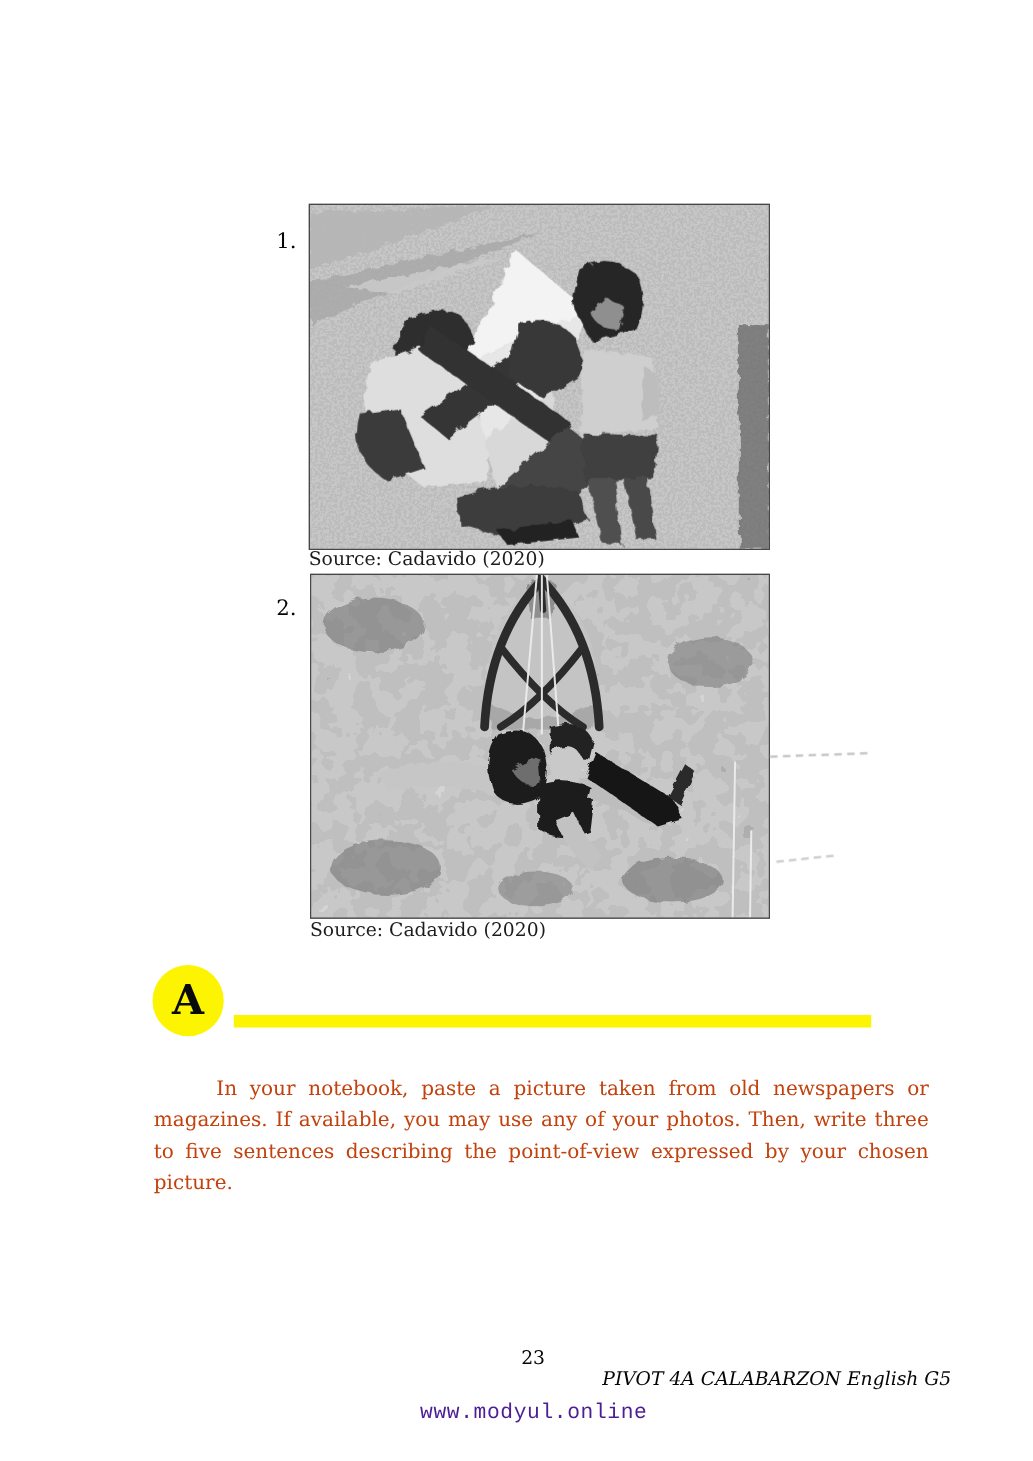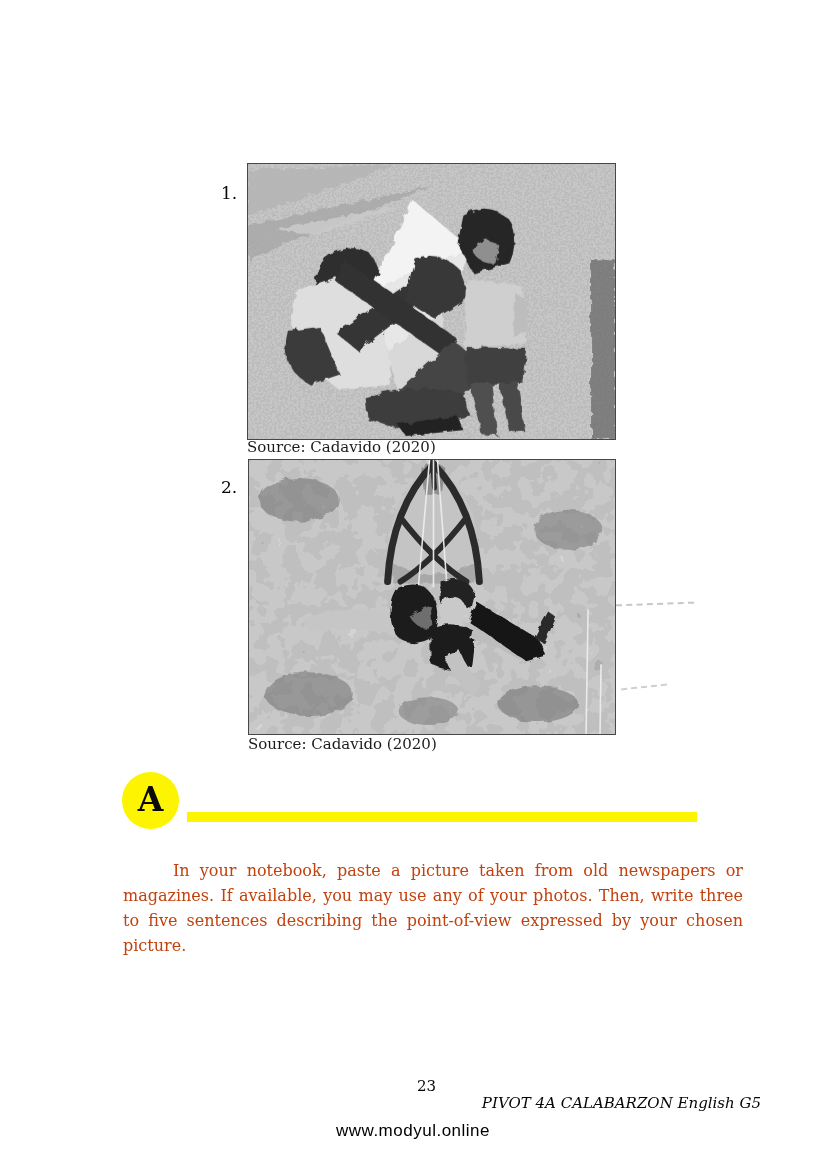--- a/index.html
+++ b/index.html
@@ -34,22 +34,22 @@
   
   .marker-circle{left:122px;top:772px;width:57px;height:57px;border-radius:50%;
                  background:#fcf400;display:flex;align-items:center;justify-content:center;}
   .marker-letter{font-size:33px;font-weight:bold;color:#0a0a0a;line-height:1;transform:translateY(-1px);}
   .marker-rule{left:187px;top:812px;width:510px;height:10px;background:#fcf400;}
 
   
   .page-number{left:396px;top:1077px;width:40px;text-align:right;font-size:15px;color:#050505;}
   .module-title{left:436px;top:1077px;width:325px;text-align:right;font-size:15px;
                 font-style:italic;color:#050505;margin-top:17px;}
-  .watermark{left:336px;top:1121px;font-family:Liberation Sans, sans-serif;font-size:17px;
-             color:#000000;letter-spacing:0.5px;}
+  .watermark{left:336px;top:1121px;font-family:Liberation Mono, monospace;font-size:17px;
+             color:#4c1d95;letter-spacing:0.5px;}
 </style>
 </head>
 <body>
 
 <div class="page">
 
 
   <span class="abs fig-number fig-number-1">1.</span>
 
   <div class="abs photo photo-1" title="Posterized grayscale photo: a crouching woman wearing a white conical hat on gravel ground, with a small child standing beside her">

